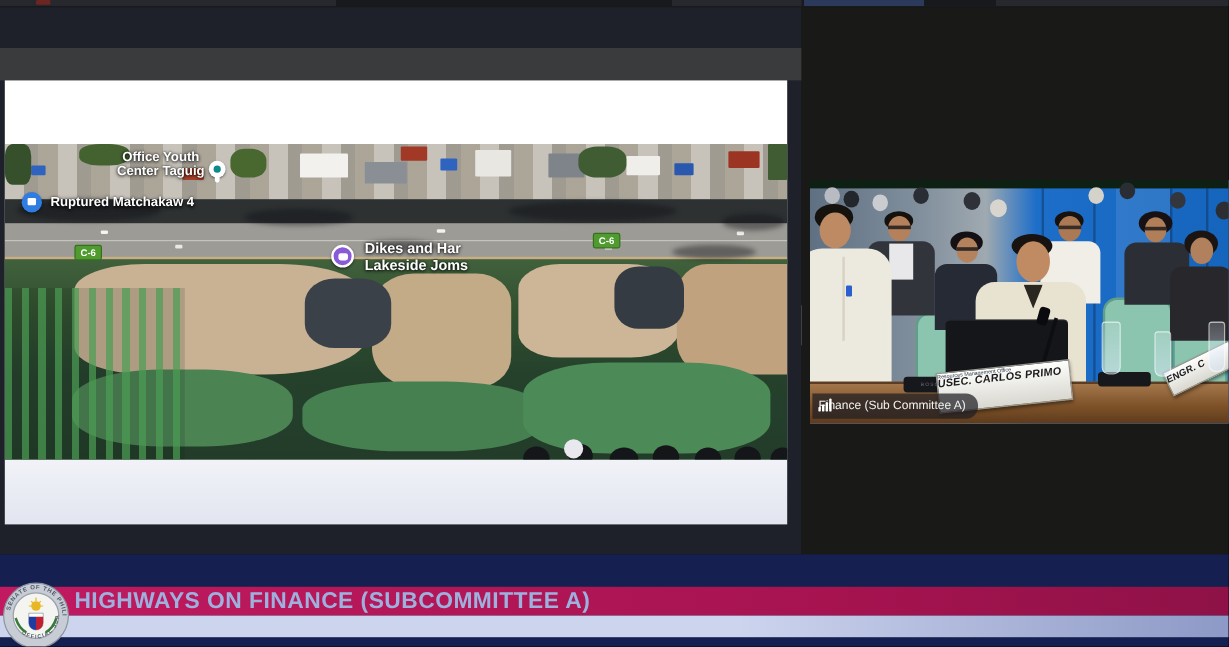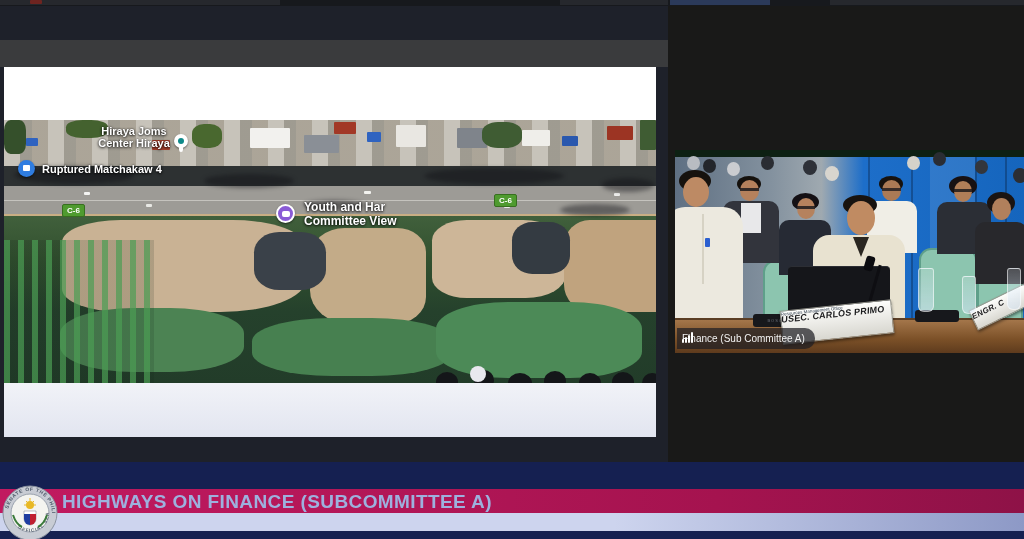--- a/index.html
+++ b/index.html
@@ -132,38 +132,38 @@
         <div class="bump" style="left:432px;top:252px;width:22px;height:20px;"></div>
         <div class="bump" style="left:470px;top:250px;width:20px;height:20px;"></div>
         <div class="bump" style="left:504px;top:253px;width:24px;height:20px;"></div>
         <div class="bump" style="left:540px;top:251px;width:22px;height:20px;"></div>
         <div class="bump" style="left:575px;top:253px;width:22px;height:20px;"></div>
         <div class="bump" style="left:608px;top:252px;width:22px;height:20px;"></div>
         <div class="bump" style="left:638px;top:253px;width:20px;height:20px;"></div>
         <div style="left:466px;top:246px;width:16px;height:16px;background:#e8e8ee;border-radius:50%;"></div>
 
         <div class="maplabel" style="left:70px;top:5px;width:120px;text-align:center;">
-          <div style="position:static">Hiraya Joms</div>
-          <div style="position:static">Center Hiraya</div>
+          <div style="position:static">Office Youth</div>
+          <div style="position:static">Center Taguig</div>
         </div>
         <div style="left:170px;top:14px;width:14px;height:14px;background:#fff;border-radius:50%;box-shadow:0 1px 2px rgba(0,0,0,.5);">
           <div style="left:4px;top:4px;width:6px;height:6px;background:#0f8a8a;border-radius:50%;"></div>
           <div style="left:5px;top:13px;width:4px;height:5px;background:#fff;border-radius:0 0 50% 50%;"></div>
         </div>
         <div style="left:14px;top:40px;width:17px;height:17px;background:#2f7de1;border-radius:50%;box-shadow:0 1px 2px rgba(0,0,0,.5);">
           <div style="left:5px;top:5px;width:7px;height:6px;background:#fff;border-radius:1px;"></div>
         </div>
         <div class="maplabel" style="left:38px;top:43px;">Ruptured Matchakaw 4</div>
         <div class="roadbadge" style="left:58px;top:84px;">C-6</div>
         <div style="left:272px;top:84px;width:19px;height:19px;background:#8a5bd6;border-radius:50%;border:2px solid #fff;box-shadow:0 1px 2px rgba(0,0,0,.5);">
           <div style="left:4px;top:5px;width:8px;height:6px;background:#fff;border-radius:2px;"></div>
         </div>
         <div class="maplabel" style="left:300px;top:80px;font-size:12px;">
-          <div style="position:static">Youth and Har</div>
-          <div style="position:static">Committee View</div>
+          <div style="position:static">Dikes and Har</div>
+          <div style="position:static">Lakeside Joms</div>
         </div>
         <div class="roadbadge" style="left:490px;top:74px;">C-6</div>
       </div>
     </div>
   </div>
 
   <div id="scrollthumb"></div>
 
   <div id="rpanel">
     <div id="feed">

